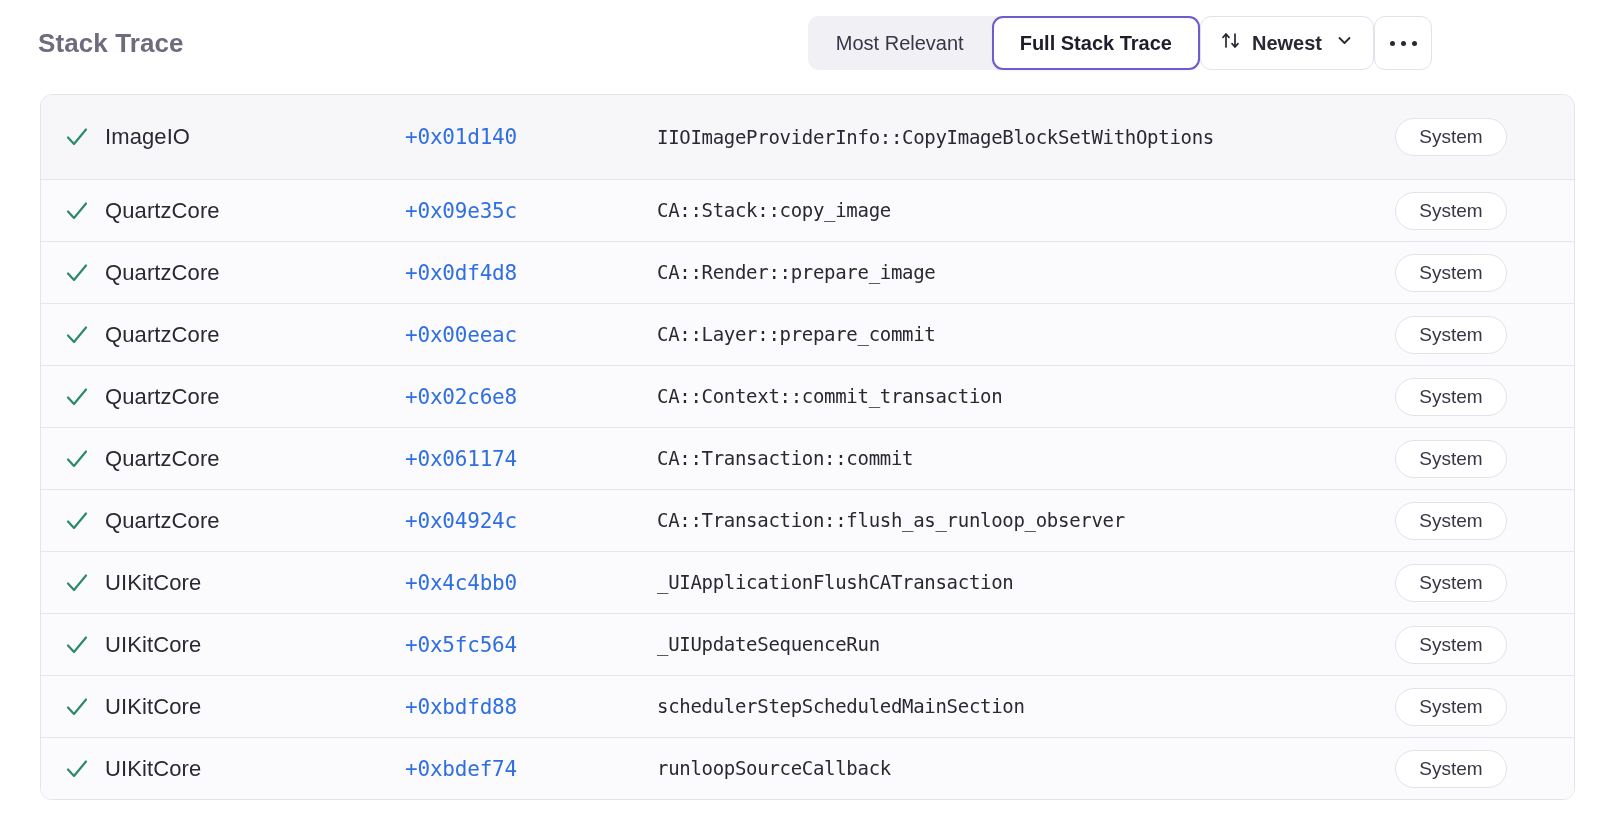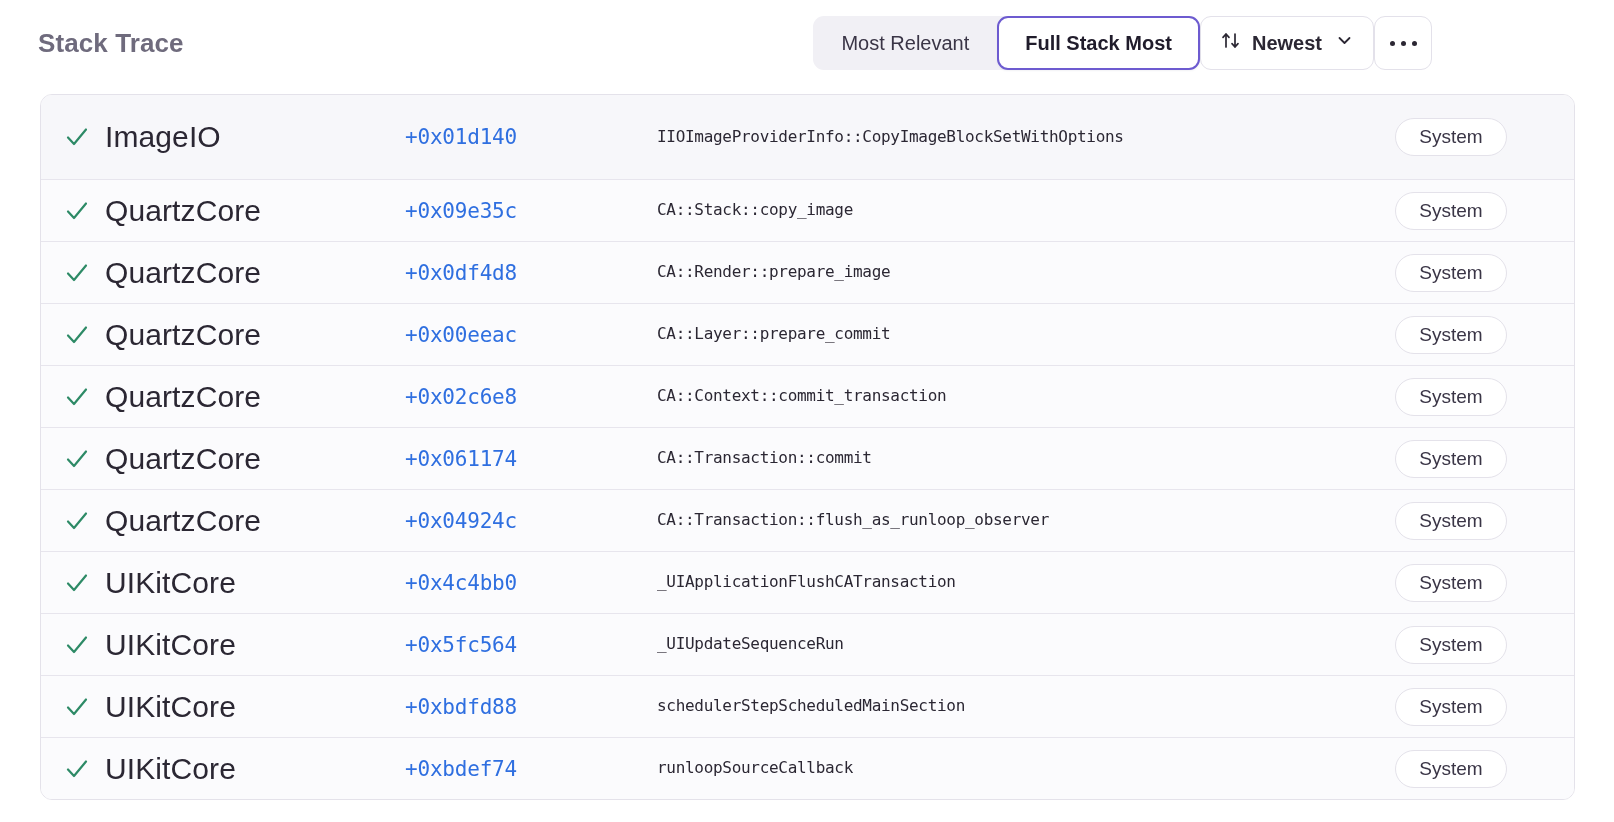--- a/index.html
+++ b/index.html
@@ -156,39 +156,39 @@
     padding-left: 8px;
     box-sizing: border-box;
   }
   .check-mark {
     display: block;
   }
 
   .col-module {
     flex: 0 0 300px;
     width: 300px;
-    font-size: 30px;
+    font-size: 22px;
     font-weight: 400;
     color: #2b2733;
     letter-spacing: 0.1px;
   }
 
   .col-offset {
     flex: 0 0 252px;
     width: 252px;
     font-family: "DejaVu Sans Mono", "Liberation Mono", monospace;
     font-size: 21px;
     color: #2f6fe0;
     letter-spacing: -0.2px;
   }
 
   .col-symbol {
     flex: 1 1 auto;
     font-family: "DejaVu Sans Mono", "Liberation Mono", monospace;
-    font-size: 16px;
+    font-size: 19px;
     color: #2b2733;
     line-height: 1.52;
     letter-spacing: -0.3px;
     padding-right: 18px;
     word-break: break-all;
     max-width: 700px;
   }
 
   .col-badge {
     flex: 0 0 132px;
@@ -218,21 +218,21 @@
 
 <div class="page">
 
   <div class="header">
     <div class="page-title">Stack Trace</div>
 
     <div class="toolbar">
 
       <div class="segmented">
         <div class="seg-btn">Most Relevant</div>
-        <div class="seg-btn active">Full Stack Most</div>
+        <div class="seg-btn active">Full Stack Trace</div>
       </div>
 
       <div class="pill-btn">
         <span class="sort-icon">
           <svg width="21" height="21" viewBox="0 0 21 21" fill="none" xmlns="http://www.w3.org/2000/svg">
             <path d="M6 17V4M6 4L3 7.4M6 4L9 7.4" stroke="#2b2733" stroke-width="1.7" stroke-linecap="round" stroke-linejoin="round"></path>
             <path d="M15 4V17M15 17L12 13.6M15 17L18 13.6" stroke="#2b2733" stroke-width="1.7" stroke-linecap="round" stroke-linejoin="round"></path>
           </svg>
         </span>
         <span>Newest</span>

